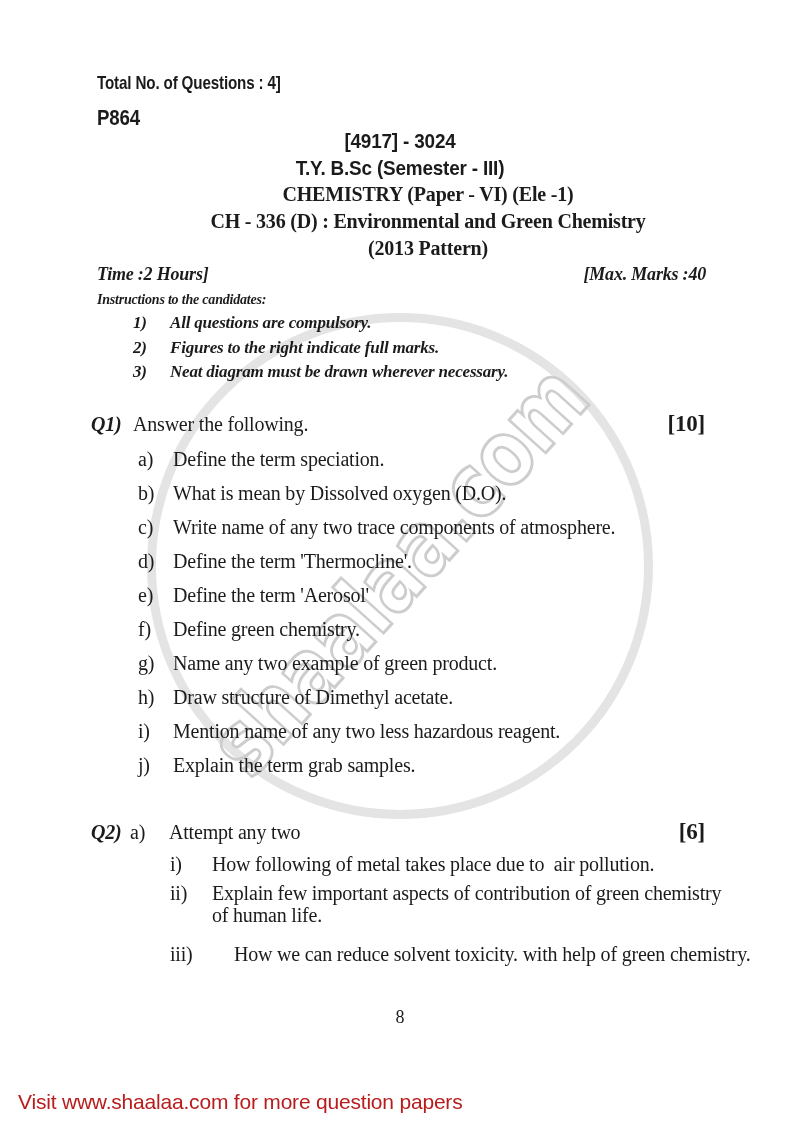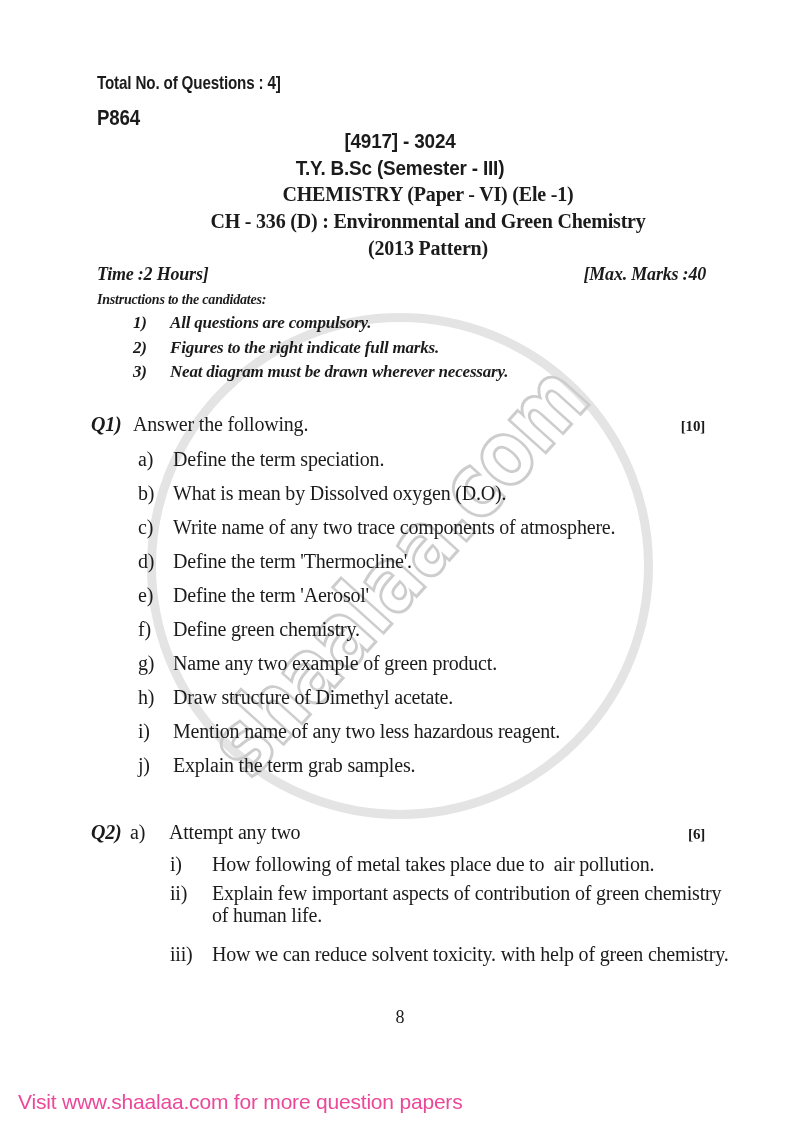--- a/index.html
+++ b/index.html
@@ -41,29 +41,29 @@
 
   .time-row{left:97px;right:94px;top:264px;display:flex;justify-content:space-between;font-size:18px;line-height:21px;}
   .instr-title{left:97px;top:289px;font-size:14px;line-height:21px;font-style:italic;}
   .instr-row{left:133px;display:flex;font-size:17px;line-height:20px;}
   .instr-num{width:37px;flex:0 0 37px;}
 
   
   .q-head{left:91px;right:95px;display:flex;align-items:baseline;font-size:20px;line-height:22px;}
   .q-label{width:42px;flex:0 0 42px;font-weight:bold;font-style:italic;}
   .q-sub{width:39px;flex:0 0 39px;}
-  .q-marks{margin-left:auto;font-weight:bold;font-size:15px;}
+  .q-marks{margin-left:auto;font-weight:bold;font-size:23px;}
   .q1-item{left:138px;display:flex;font-size:20px;line-height:22px;}
   .q1-letter{width:35px;flex:0 0 35px;}
   .q2-item{left:170px;display:flex;font-size:20px;line-height:22px;}
   .q2-num{width:42px;flex:0 0 42px;}
   .q2-head .q-label{width:39px;flex:0 0 39px;}
 
   .page-num{top:1007px;font-size:18px;line-height:21px;}
-  .footer{left:18px;top:1090px;font-size:21px;line-height:24px;color:#ec4899;}
+  .footer{left:18px;top:1090px;font-size:21px;line-height:24px;color:#b91c1c;}
 </style>
 </head>
 <body>
 
 <div class="page">
 
   <div class="wm-circle"></div>
   <div class="wm-text">shaalaa.com</div>
 
   <div class="abs sans b total-note">Total No. of Questions : 4]</div>
@@ -155,21 +155,21 @@
       <span class="pre" style="display:block;"></span>
     </span>
   </div>
   <div class="abs q2-item" style="top:882px;">
     <span class="q2-num">ii)</span>
     <span>
       <span class="pre" style="display:block;">Explain few important aspects of contribution of green chemistry</span>
       <span class="pre" style="display:block;">of human life.</span>
     </span>
   </div>
-  <div class="abs q2-item" style="top:943px;">
+  <div class="abs q2-item" style="top:943px;gap:22px;">
     <span class="q2-num">iii)</span>
     <span>
       <span class="pre" style="display:block;">How we can reduce solvent toxicity. with help of green chemistry.</span>
       <span class="pre" style="display:block;"></span>
     </span>
   </div>
 
   <div class="abs center page-num">8</div>
   <div class="abs sans footer">Visit www.shaalaa.com for more question papers</div>
 

